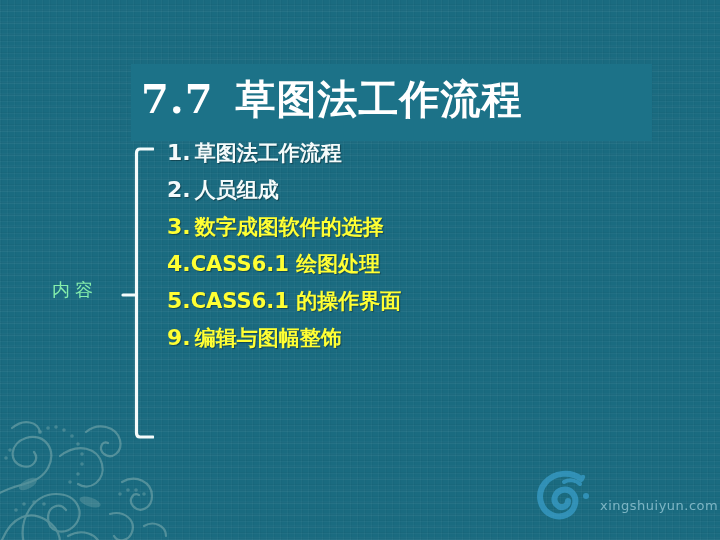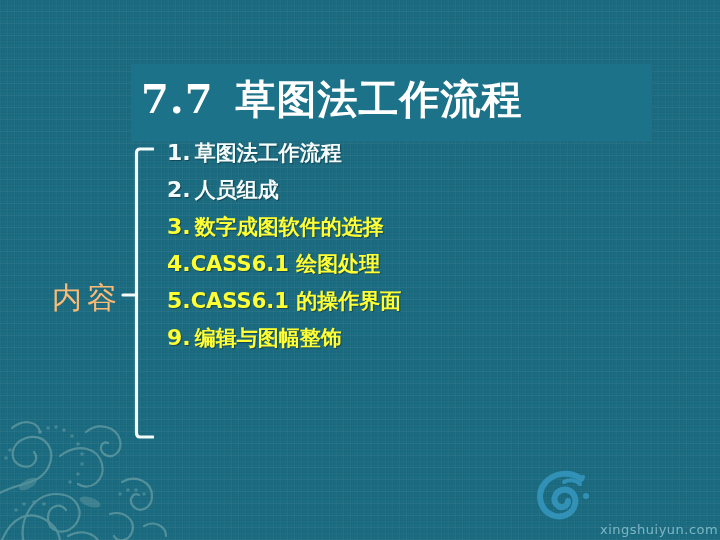--- a/index.html
+++ b/index.html
@@ -87,23 +87,23 @@
   
   #brace {
     position: absolute;
     left: 120px; top: 146px;
     width: 34px; height: 294px;
     z-index: 4;
   }
   #content-label {
     position: absolute;
     left: 52px; top: 278px;
-    color: #fdba74;
-    font-family: "DejaVu Serif", "Liberation Serif", serif;
-    font-size: 30px;
+    color: #86efac;
+    font-family: "DejaVu Serif", "Liberation Serif", serif;
+    font-size: 18px;
     letter-spacing: 5px;
     white-space: nowrap;
     z-index: 4;
   }
 
   
   #list {
     position: absolute;
     left: 155px; top: 134px;
     width: 560px;
@@ -166,21 +166,20 @@
     white-space: nowrap;
   }
   #wm-en {
     position: absolute;
     left: 64px; top: 30px;
     color: #b6e0ec;
     font-family: "DejaVu Sans", "Liberation Sans", sans-serif;
     font-size: 13px;
     letter-spacing: 0.5px;
     white-space: nowrap;
-    margin-top: 24px;
   }
 </style>
 </head>
 <body>
 
 <div id="slide">
 
   <div id="texture"></div>
 
   <svg id="ornament" viewBox="0 0 180 150" xmlns="http://www.w3.org/2000/svg">

